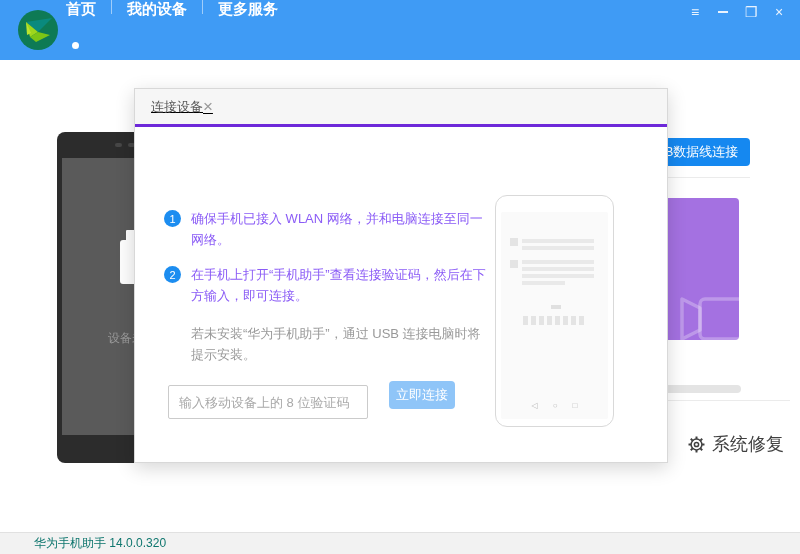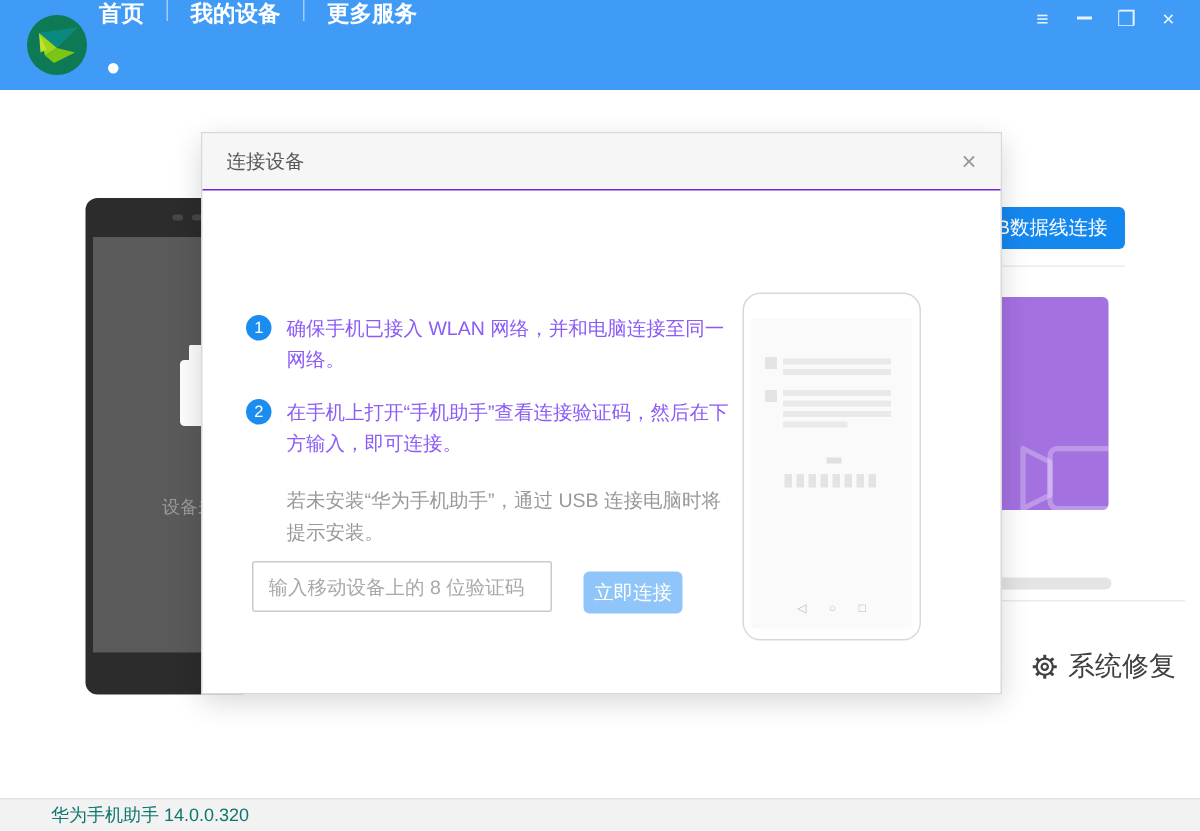--- a/index.html
+++ b/index.html
@@ -31,28 +31,28 @@
   .divider-1 { position:absolute; left:628px; top:177px; width:122px; height:1px; background:#EBEBEB; }
   .purple-card { position:absolute; left:620px; top:198px; width:119px; height:142px; background:#A471E1; border-radius:4px; overflow:hidden; }
   .purple-card svg { position:absolute; left:58px; top:98px; }
   .gray-pill { position:absolute; left:600px; top:385px; width:141px; height:8px; border-radius:4px; background:#E4E4E4; }
   .divider-2 { position:absolute; left:628px; top:400px; width:162px; height:1px; background:#EBEBEB; }
   .system-repair { position:absolute; left:688px; top:432px; display:flex; align-items:center; gap:7px; cursor:pointer; }
   .system-repair-label { font-size:18px; color:#404040; white-space:nowrap; }
 
   
   .dialog { position:absolute; left:134px; top:88px; width:534px; height:375px; background:#ffffff; border:1px solid #D8D8D8; box-shadow:0 5px 18px rgba(0,0,0,0.16); z-index:10; }
-  .dialog-header { height:38px; background:#F6F6F6; border-bottom:1px solid #6d28d9; display:flex; align-items:center; justify-content:space-between; padding:0 16px; }
+  .dialog-header { height:38px; background:#F6F6F6; border-bottom:3px solid #6d28d9; display:flex; align-items:center; padding:0 16px;text-decoration:underline; }
   .dialog-title { font-size:13px; color:#595959; }
   .dialog-close { font-size:17px; color:#999999; cursor:pointer; line-height:1; }
   .dialog-body { position:relative; height:335px; }
   .step-badge { position:absolute; left:29px; width:17px; height:17px; border-radius:50%; background:#1C8DF0; color:#ffffff; font-size:11px; display:flex; align-items:center; justify-content:center; }
   .step-text { position:absolute; left:56px; width:302px; font-size:13px; line-height:21px; color:#8b5cf6; }
   .note-text { position:absolute; left:56px; top:196px; width:302px; font-size:13px; line-height:21px; color:#999999; }
-  .code-input { position:absolute; left:33px; top:247px; width:200px; height:28px; border:1px solid #CBCBCB; border-radius:2px; font-size:13px; padding:16px 10px; color:#333333; font-family:"Liberation Sans","DejaVu Sans",sans-serif; }
+  .code-input { position:absolute; left:33px; top:258px; width:200px; height:28px; border:1px solid #CBCBCB; border-radius:2px; font-size:13px; padding:16px 10px; color:#333333; font-family:"Liberation Sans","DejaVu Sans",sans-serif; }
   .code-input::placeholder { color:#A9A9A9; }
   .connect-btn { position:absolute; left:254px; top:254px; width:66px; height:28px; background:#8FC5F8; color:#ffffff; font-size:13px; border:none; border-radius:4px; cursor:pointer; font-family:"Liberation Sans","DejaVu Sans",sans-serif; }
 
   
   .mock-phone { position:absolute; left:360px; top:68px; width:119px; height:232px; border:1px solid #D9D9D9; border-radius:12px; background:#ffffff; }
   .mock-screen { position:absolute; left:5px; top:16px; width:107px; height:207px; background:#FAFAFA; border-radius:2px; }
   .sk { position:absolute; background:#E9E9E9; }
   .sk-sq { position:absolute; width:8px; height:8px; background:#E4E4E4; }
   .code-squares { position:absolute; left:27px; top:120px; display:flex; gap:3px; }
   .code-squares span { width:5px; height:9px; background:#E4E4E4; display:block; }

